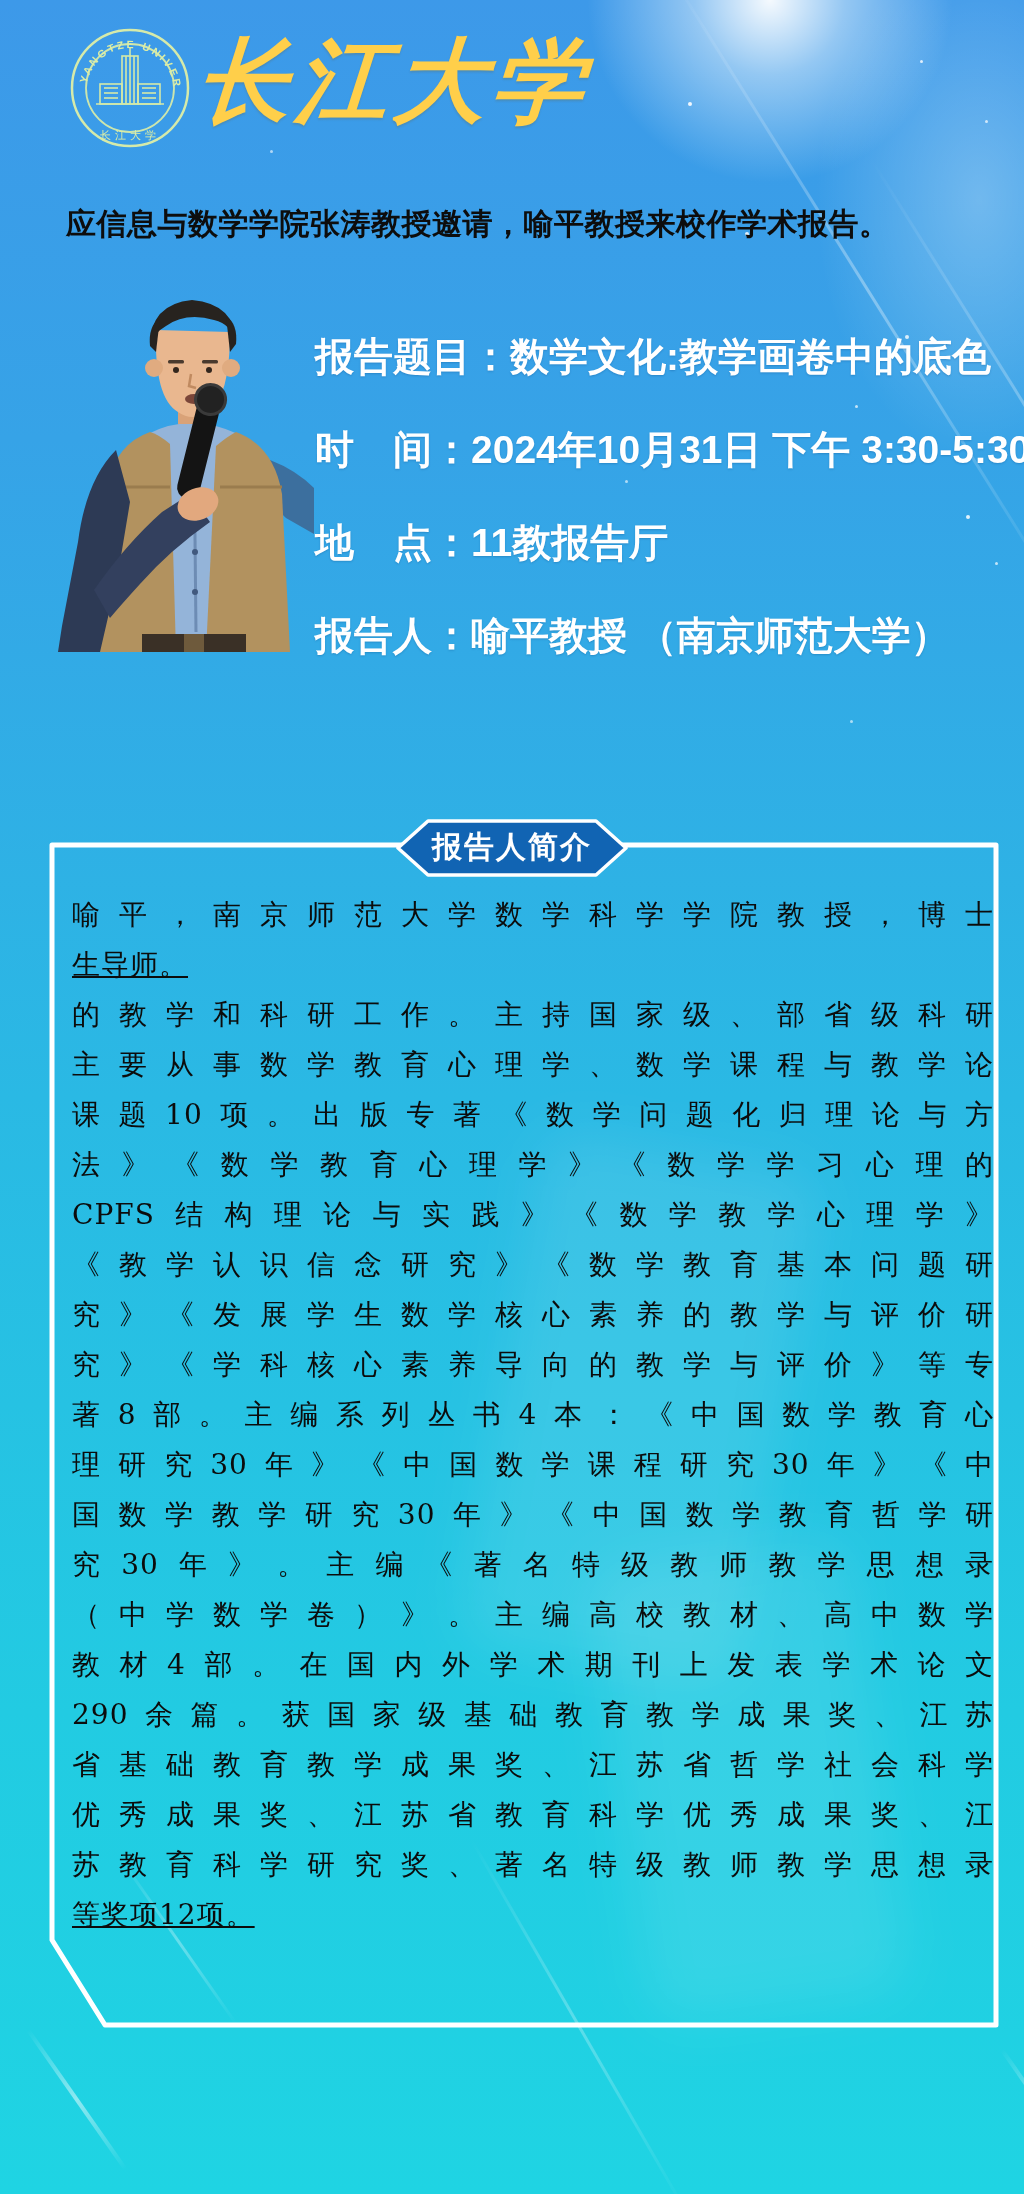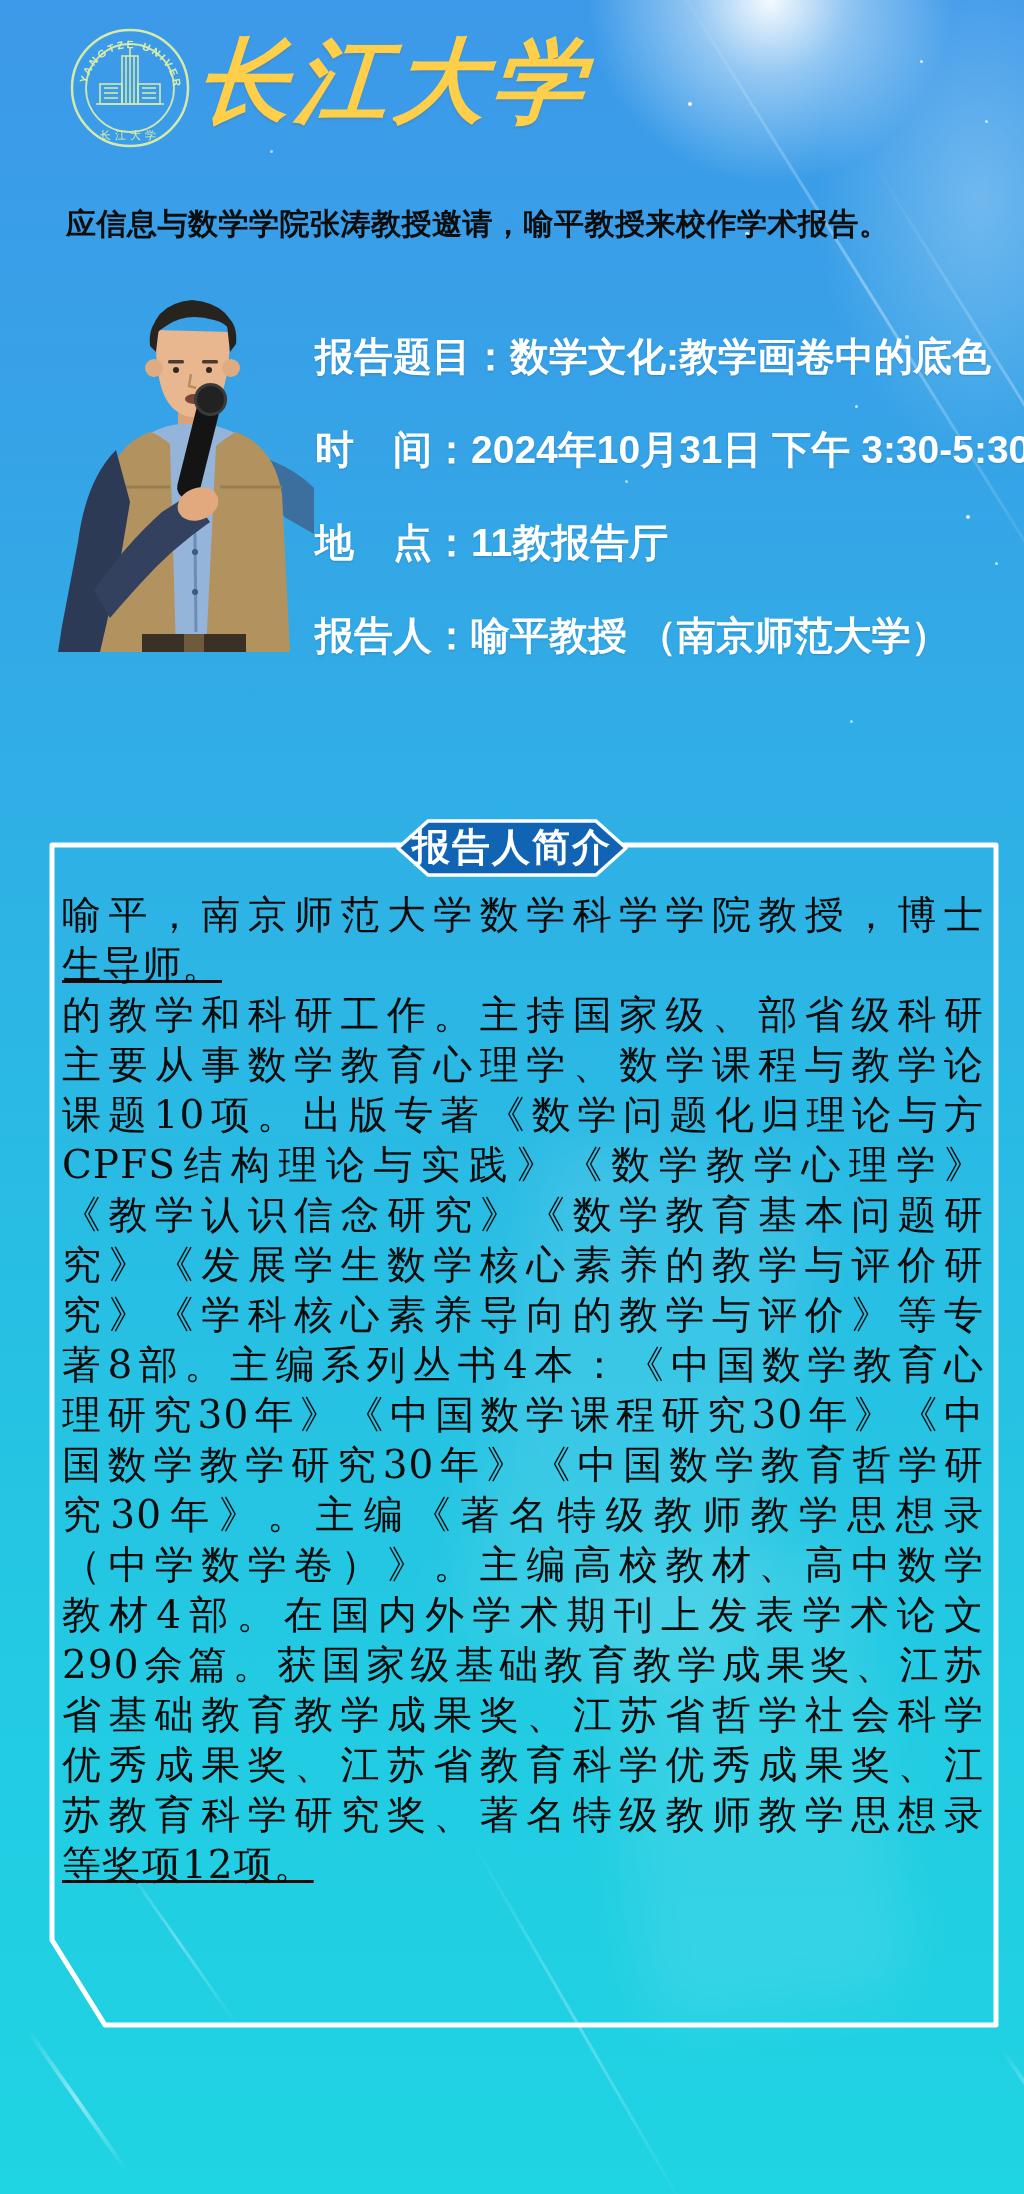--- a/index.html
+++ b/index.html
@@ -34,26 +34,26 @@
   
   .details{position:absolute;left:315px;top:330px;width:660px;color:#fff;}
   .detail-row{height:42px;margin-bottom:51px;font-size:39px;font-weight:bold;white-space:nowrap;
     text-shadow:0 1px 2px rgba(0,60,120,.25);}
   .dl-label{display:inline-block;vertical-align:top;}
 
   
   .badge{position:absolute;left:396px;top:817px;width:232px;height:62px;z-index:3;}
   .badge svg{position:absolute;left:0;top:0;}
   .badge-label{position:absolute;left:0;top:0;width:232px;height:62px;line-height:60px;text-align:center;
-    color:#fff;font-size:38px;font-weight:bold;letter-spacing:2px;}
+    color:#fff;font-size:30px;font-weight:bold;letter-spacing:2px;}
 
   
   .panel-border{position:absolute;left:44px;top:840px;z-index:2;pointer-events:none;}
-  .bio{position:absolute;left:62px;top:890px;width:922px;z-index:2;
-    font-family:"DejaVu Serif",serif;color:#0c0c0c;font-size:39px;line-height:50px;letter-spacing:1px;}
+  .bio{position:absolute;left:72px;top:890px;width:922px;z-index:2;
+    font-family:"DejaVu Serif",serif;color:#0c0c0c;font-size:28px;line-height:50px;letter-spacing:1px;}
   .bio-line{text-align:justify;text-align-last:justify;}
   .bio-line.short{text-align-last:left;text-decoration:underline;}
 </style>
 </head>
 <body>
 
 <div class="poster">
 
   <div class="glow"></div>
   <div class="corner-light"></div>
@@ -186,20 +186,21 @@
     <div class="badge-label">报告人简介</div>
   </div>
 
   <div class="bio">
     <div id="bio-lines">
         <div class="bio-line">喻平，南京师范大学数学科学学院教授，博士</div>
         <div class="bio-line short">生导师。</div>
         <div class="bio-line">的教学和科研工作。主持国家级、部省级科研</div>
         <div class="bio-line">主要从事数学教育心理学、数学课程与教学论</div>
         <div class="bio-line">课题10项。出版专著《数学问题化归理论与方</div>
+        <div class="bio-line">法》《数学教育心理学》《数学学习心理的</div>
         <div class="bio-line">CPFS结构理论与实践》《数学教学心理学》</div>
         <div class="bio-line">《教学认识信念研究》《数学教育基本问题研</div>
         <div class="bio-line">究》《发展学生数学核心素养的教学与评价研</div>
         <div class="bio-line">究》《学科核心素养导向的教学与评价》等专</div>
         <div class="bio-line">著8部。主编系列丛书4本：《中国数学教育心</div>
         <div class="bio-line">理研究30年》《中国数学课程研究30年》《中</div>
         <div class="bio-line">国数学教学研究30年》《中国数学教育哲学研</div>
         <div class="bio-line">究30年》。主编《著名特级教师教学思想录</div>
         <div class="bio-line">（中学数学卷）》。主编高校教材、高中数学</div>
         <div class="bio-line">教材4部。在国内外学术期刊上发表学术论文</div>

